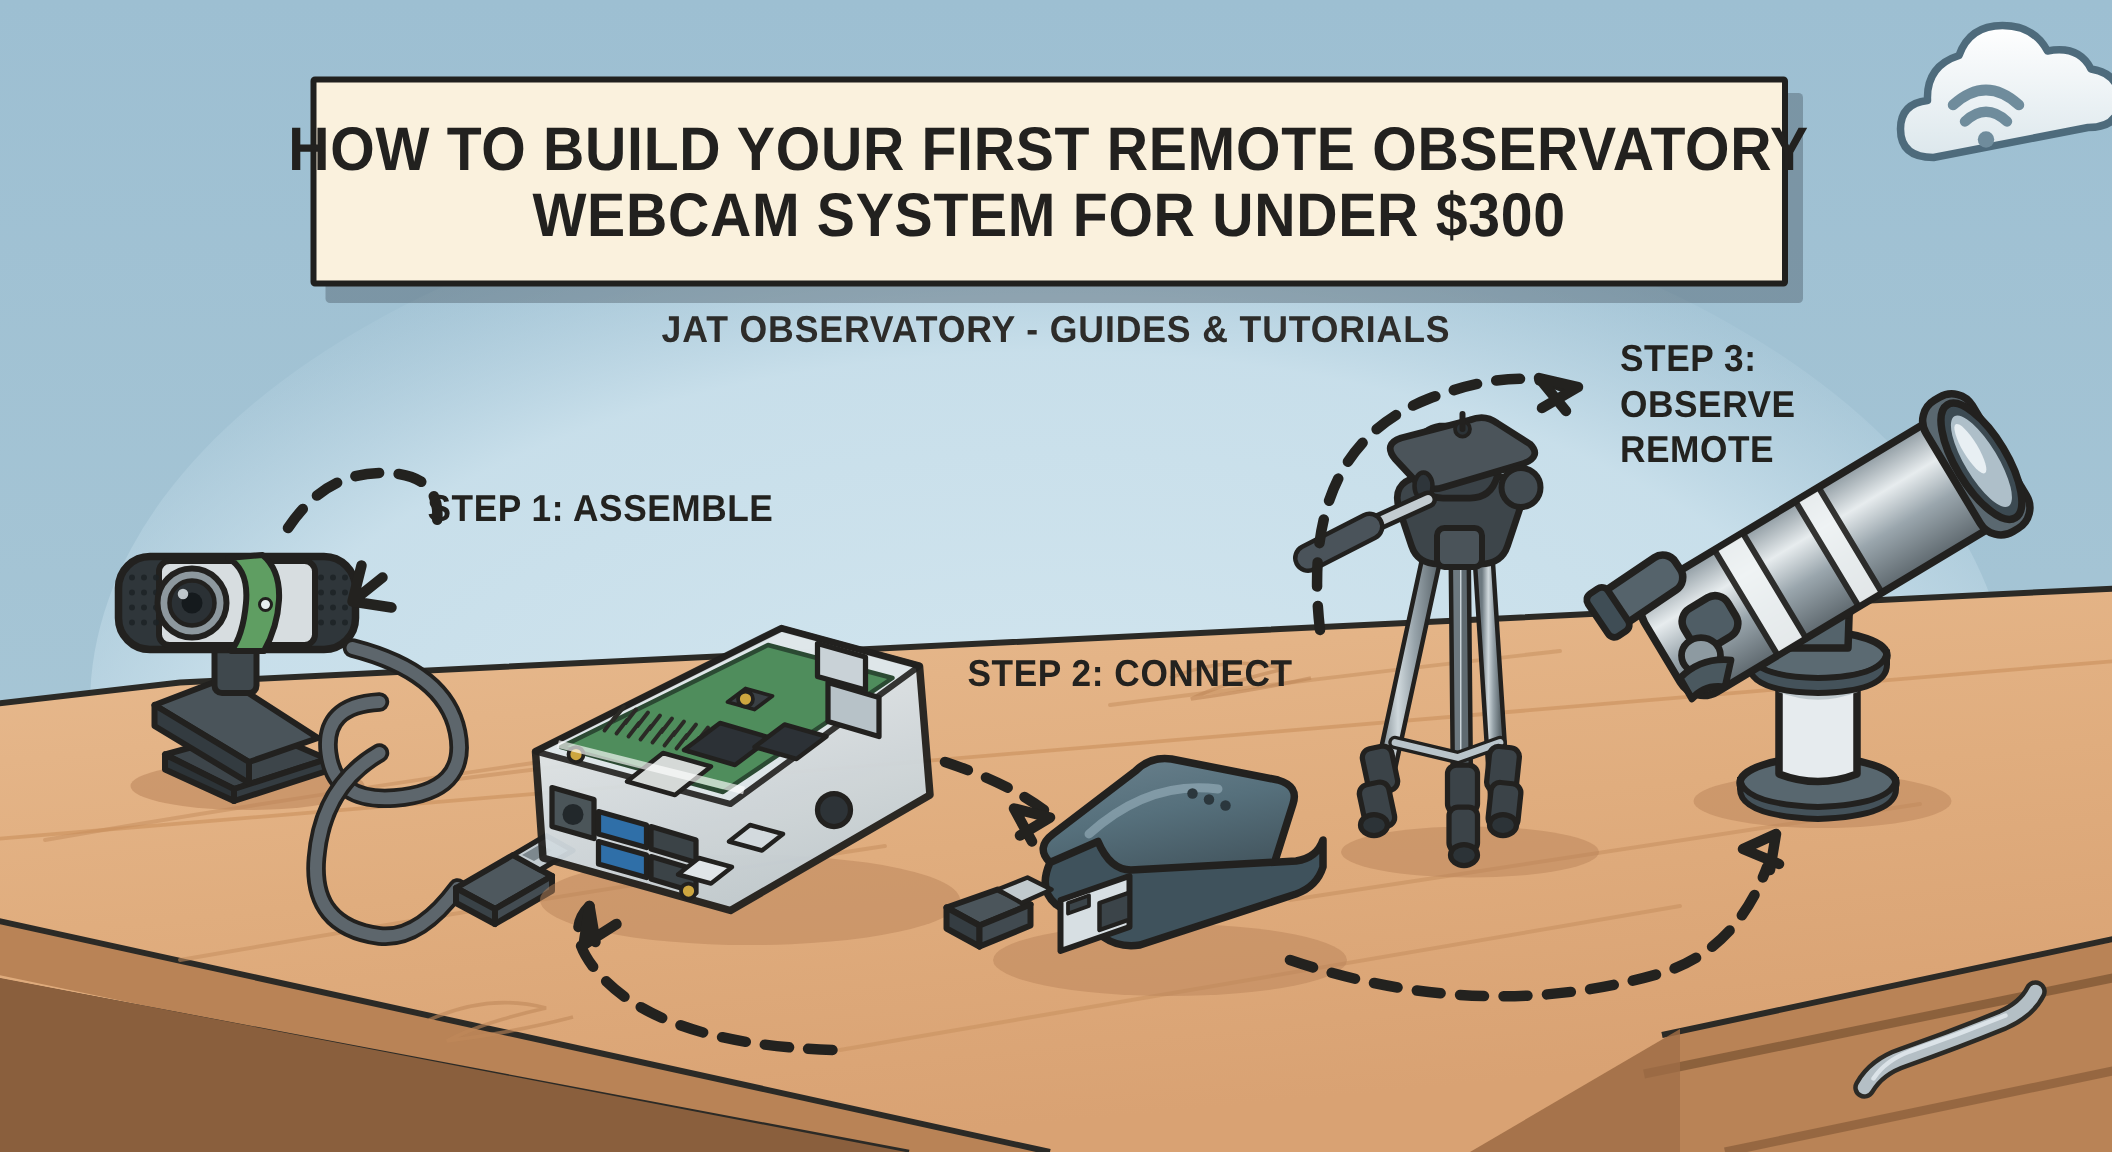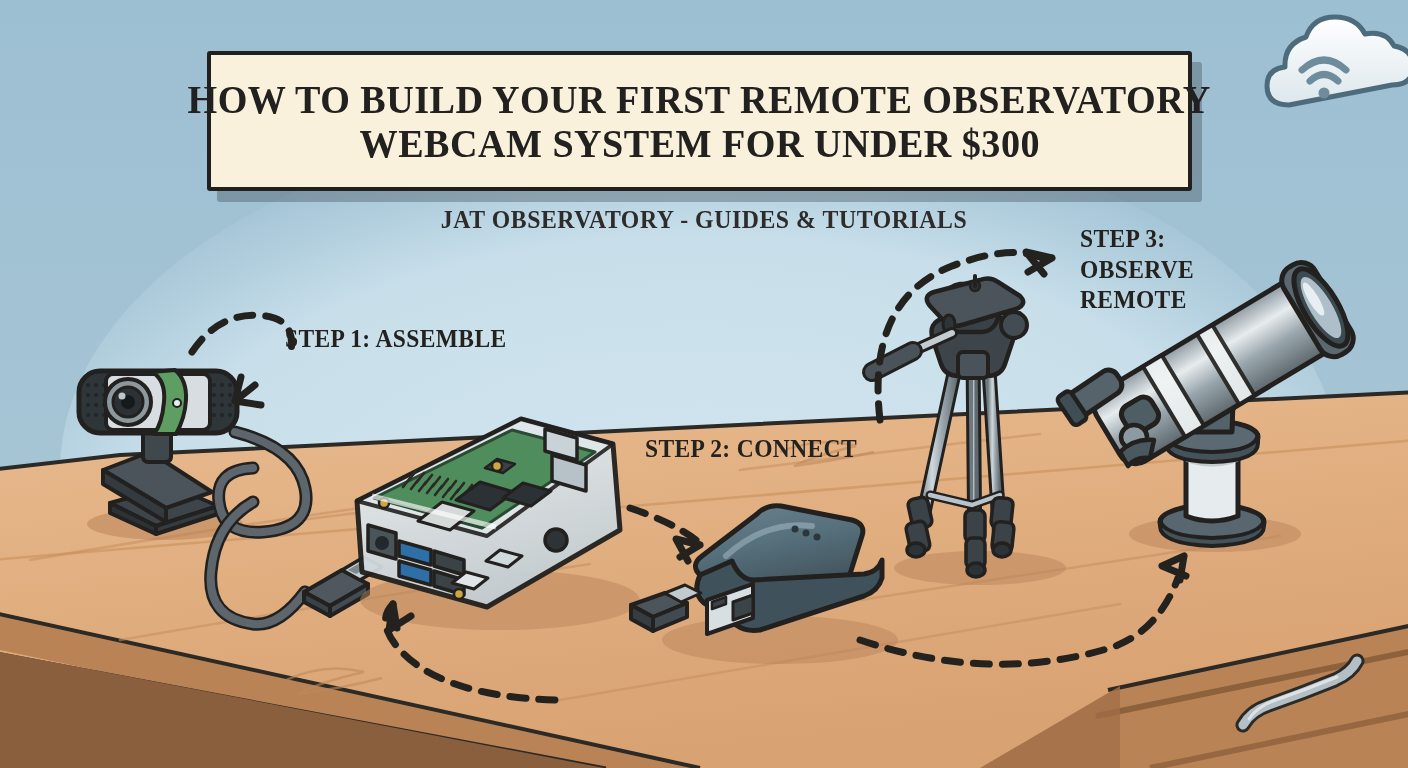--- a/index.html
+++ b/index.html
@@ -1,19 +1,19 @@
 <!DOCTYPE html>
 <html><head>
 <meta charset="utf-8">
 <title>Observatory Webcam Infographic</title>
 <style>
   html,body{margin:0;padding:0;background:#222;}
   #stage{
     position:relative;width:1408px;height:768px;overflow:hidden;
-    font-family:Liberation Serif, serif;
+    font-family:Liberation Sans, sans-serif;
     background:#a3c3d4;
   }
   #scene{position:absolute;inset:0;width:1408px;height:768px;}
   
   .banner{
     position:absolute;left:207px;top:51px;width:985px;height:140px;
     background:#faf1dd;border:4px solid #20201e;border-radius:3px;
     box-shadow:10px 11px 0 rgba(40,50,60,.30);
     display:flex;flex-direction:column;align-items:center;justify-content:center;
     box-sizing:border-box;

